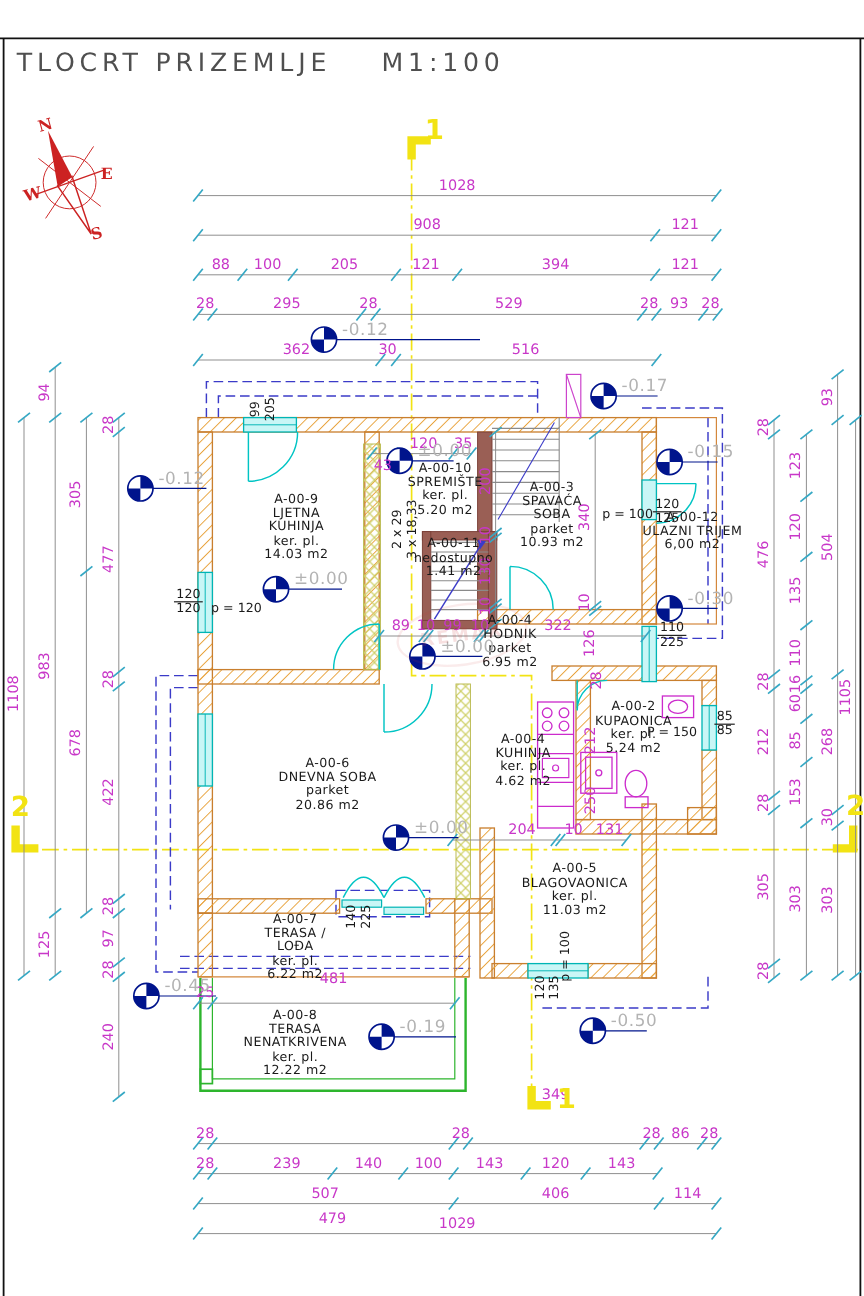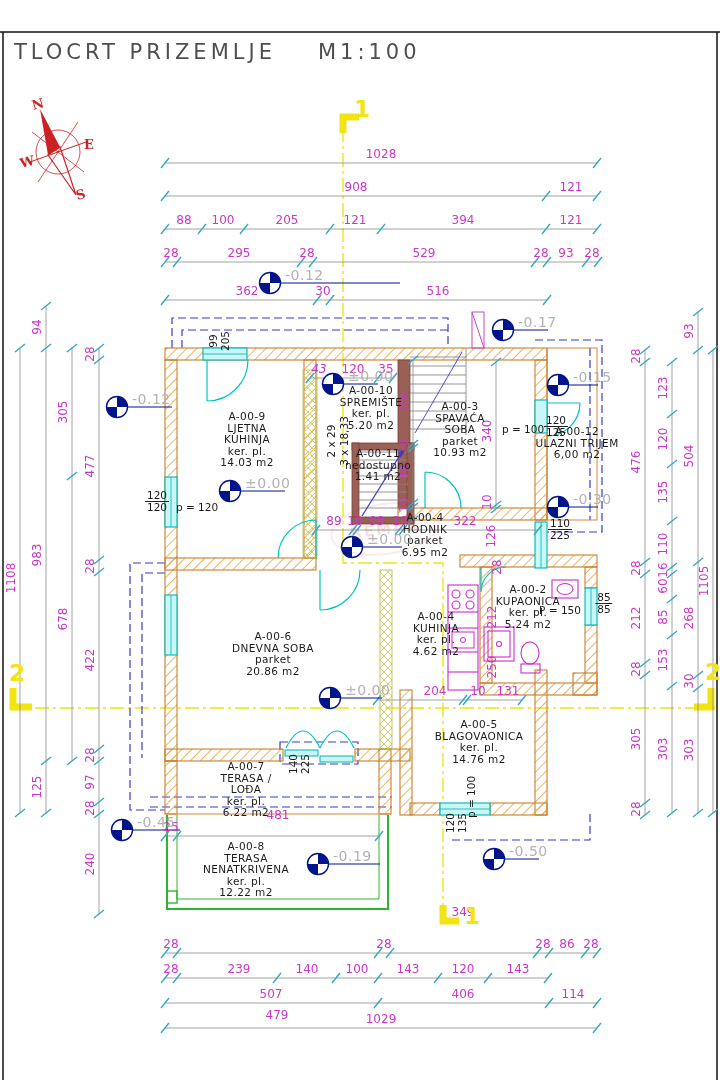--- a/index.html
+++ b/index.html
@@ -469,21 +469,21 @@
       <div class="lbl" style="left: 171px; top: 253px;">28</div>
       <div class="lbl" style="left: 239px; top: 253px;">295</div>
       <div class="lbl" style="left: 307px; top: 253px;">28</div>
       <div class="lbl" style="left: 424px; top: 253px;">529</div>
       <div class="lbl" style="left: 541px; top: 253px;">28</div>
       <div class="lbl" style="left: 566px; top: 253px;">93</div>
       <div class="lbl" style="left: 592px; top: 253px;">28</div>
       <div class="lbl" style="left: 247px; top: 291px;">362</div>
       <div class="lbl" style="left: 323px; top: 291px;">30</div>
       <div class="lbl" style="left: 438px; top: 291px;">516</div>
-      <div class="lbl" style="left: 319px; top: 369px; font-style: italic;">43</div>
+      <div class="lbl" style="left: 319px; top: 388px;">43</div>
       <div class="lbl" style="left: 353px; top: 369px;">120</div>
       <div class="lbl" style="left: 386px; top: 369px;">35</div>
       <div class="lbl" style="left: 334px; top: 521px;">89</div>
       <div class="lbl" style="left: 355px; top: 521px;">10</div>
       <div class="lbl" style="left: 377px; top: 521px;">99</div>
       <div class="lbl" style="left: 400px; top: 521px;">10</div>
       <div class="lbl" style="left: 465px; top: 521px;">322</div>
       <div class="lbl" style="left: 435px; top: 691px;">204</div>
       <div class="lbl" style="left: 478px; top: 691px;">10</div>
       <div class="lbl" style="left: 508px; top: 691px;">131</div>
@@ -583,21 +583,21 @@
       </div>
       <div class="room" style="left: 247px; top: 411px;"><div>A-00-9</div><div>LJETNA</div><div>KUHINJA</div><div>ker. pl.</div><div>14.03 m2</div></div>
       <div class="room" style="left: 371px; top: 385px;"><div>A-00-10</div><div>SPREMIŠTE</div><div>ker. pl.</div><div>5.20 m2</div></div>
       <div class="room" style="left: 378px; top: 448px;"><div>A-00-11</div><div>nedostupno</div><div>1.41 m2</div></div>
       <div class="room" style="left: 460px; top: 401px;"><div>A-00-3</div><div>SPAVAĆA</div><div>SOBA</div><div>parket</div><div>10.93 m2</div></div>
       <div class="room" style="left: 577px; top: 426px;"><div>A-00-12</div><div>ULAZNI TRIJEM</div><div>6,00 m2</div></div>
       <div class="room" style="left: 425px; top: 512px;"><div>A-00-4</div><div>HODNIK</div><div>parket</div><div>6.95 m2</div></div>
       <div class="room" style="left: 528px; top: 584px;"><div>A-00-2</div><div>KUPAONICA</div><div>ker. pl.</div><div>5.24 m2</div></div>
       <div class="room" style="left: 436px; top: 611px;"><div>A-00-4</div><div>KUHINJA</div><div>ker. pl.</div><div>4.62 m2</div></div>
       <div class="room" style="left: 273px; top: 631px;"><div>A-00-6</div><div>DNEVNA SOBA</div><div>parket</div><div>20.86 m2</div></div>
-      <div class="room" style="left: 479px; top: 719px;"><div>A-00-5</div><div>BLAGOVAONICA</div><div>ker. pl.</div><div>14.76 m2</div></div>
+      <div class="room" style="left: 479px; top: 719px;"><div>A-00-5</div><div>BLAGOVAONICA</div><div>ker. pl.</div><div>11.03 m2</div></div>
       <div class="room" style="left: 246px; top: 761px;"><div>A-00-7</div><div>TERASA /</div><div>LOĐA</div><div>ker. pl.</div><div>6.22 m2</div></div>
       <div class="room" style="left: 246px; top: 841px;"><div>A-00-8</div><div>TERASA</div><div>NENATKRIVENA</div><div>ker. pl.</div><div>12.22 m2</div></div>
       <div class="elev-lbl" style="left: 285px; top: 267px;">-0.12</div>
       <div class="elev-lbl" style="left: 132px; top: 391px;">-0.12</div>
       <div class="elev-lbl" style="left: 245px; top: 475px;">±0.00</div>
       <div class="elev-lbl" style="left: 348px; top: 368px;">±0.00</div>
       <div class="elev-lbl" style="left: 518px; top: 314px;">-0.17</div>
       <div class="elev-lbl" style="left: 573px; top: 369px;">-0.15</div>
       <div class="elev-lbl" style="left: 367px; top: 531px;">±0.00</div>
       <div class="elev-lbl" style="left: 345px; top: 682px;">±0.00</div>

